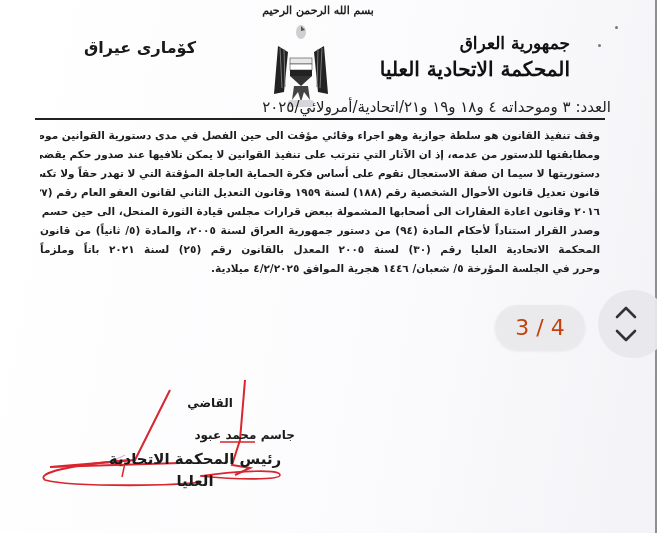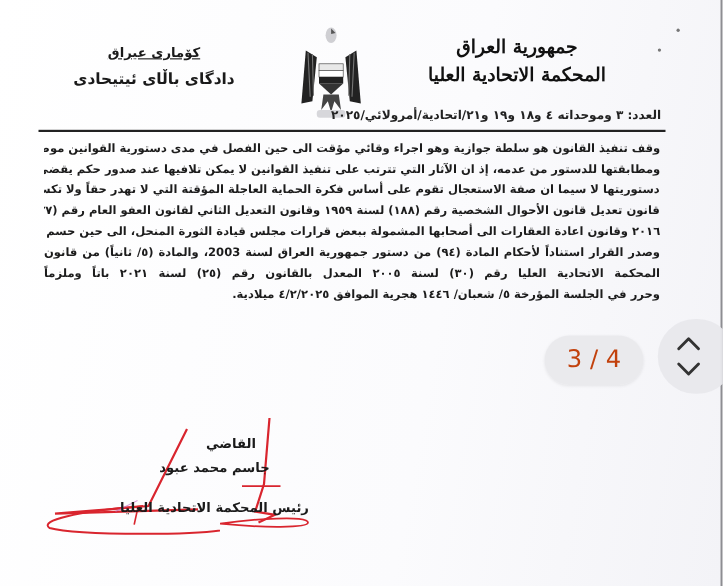--- a/index.html
+++ b/index.html
@@ -15,54 +15,54 @@
   .edge {
     position:absolute; right:0; top:0; width:2px; height:533px; background:#8d8d92;
   }
   .basmala {
     position:absolute; left:248px; top:4px; width:140px; text-align:center;
     font-family:"DejaVu Serif", serif; font-size:11px; font-weight:bold; color:#222;
     direction:rtl;
   }
   .emblem { position:absolute; left:270px; top:22px; width:62px; height:88px; }
   .hdr-right {
-    position:absolute; right:85px; top:30px; width:200px; text-align:center;
+    position:absolute; right:85px; top:30px; width:200px; text-align:right;
     direction:rtl; font-family:"DejaVu Serif", serif; font-weight:bold;
   }
   .hdr-right .l1 { font-size:17px; line-height:26px; color:#111; }
-  .hdr-right .l2 { font-size:17px; line-height:26px; color:#111; }
+  .hdr-right .l2 { font-size:20px; line-height:26px; color:#111; }
   .hdr-left {
     position:absolute; left:50px; top:36px; width:180px; text-align:center;
     direction:rtl; font-weight:bold;
   }
-  .hdr-left .l1 { font-size:12px; line-height:24px;text-decoration:underline; }
+  .hdr-left .l1 { font-size:16px; line-height:24px; }
   .hdr-left .l2 { font-size:14px; line-height:24px; }
   .refno {
-    position:absolute; right:54px; top:98px; width:330px; direction:rtl;
-    font-size:11px; font-weight:bold; color:#222; white-space:nowrap;
+    position:absolute; right:44px; top:98px; width:330px; direction:rtl;
+    font-size:15px; font-weight:normal; color:#222; white-space:nowrap;
   }
   .sep {
     position:absolute; left:35px; top:118px; width:570px; height:2px; background:#222;
   }
   .body {
     position:absolute; left:40px; top:126px; width:560px; direction:rtl;
     text-align:justify; text-align-last:right;
   }
   .line {
     font-size:10.5px; line-height:19px; font-weight:bold; color:#1c1c1c;
     white-space:nowrap; overflow:hidden; text-align:justify; text-align-last:justify;
   }
   .line.last { text-align-last:right; }
   .sig {
     position:absolute; left:95px; top:392px; width:200px; direction:rtl; text-align:center;
     font-weight:bold;
   }
   .sig .title { font-size:12px; line-height:22px; margin-left:30px; }
-  .sig .name { font-size:12px; line-height:22px; margin-top:0; }
-  .sig .role { font-size:12px; line-height:22px; margin-top:14px; }
+  .sig .name { font-size:12px; line-height:22px; margin-top:10px;text-align:right; }
+  .sig .role { font-size:15px; line-height:22px; margin-top:2px; }
   .scribble { position:absolute; left:30px; top:385px; width:170px; height:125px; }
   .pill {
     position:absolute; left:495px; top:305px; width:90px; height:45px; border-radius:23px;
     background:rgba(232,232,236,0.92); display:flex; align-items:center; justify-content:center;
     font-size:22px; color:#c2410c; box-shadow:0 1px 3px rgba(0,0,0,0.08);
   }
   .nav {
     position:absolute; left:598px; top:290px; width:70px; height:68px; border-radius:34px;
     background:rgba(232,232,236,0.95);
   }
@@ -71,20 +71,21 @@
   }
   .nav .up { top:14px; }
   .nav .down { top:38px; }
   .dot { position:absolute; width:3px; height:3px; border-radius:2px; background:#777; }
 </style>
 </head>
 <body>
 
 <div class="page">
 
+  <div class="basmala">بسم الله الرحمن الرحيم</div>
 
   <svg class="emblem" viewBox="0 0 62 88">
     <ellipse cx="31" cy="10" rx="5" ry="7" fill="#cfcfd3"></ellipse>
     <path d="M31 4 l4 4 -4 1z" fill="#555"></path>
     <path d="M8 24 L4 72 L14 70 L18 30 Z" fill="#222"></path>
     <path d="M54 24 L58 72 L48 70 L44 30 Z" fill="#222"></path>
     <path d="M10 26 l2 40 M14 27 l1 38 M52 26 l-2 40 M48 27 l-1 38" stroke="#777" stroke-width="1"></path>
     <rect x="20" y="36" width="22" height="6" fill="#e8e8e8" stroke="#444" stroke-width="0.6"></rect>
     <rect x="20" y="42" width="22" height="6" fill="#fff" stroke="#444" stroke-width="0.6"></rect>
     <rect x="20" y="48" width="22" height="6" fill="#222"></rect>
@@ -93,36 +94,35 @@
     <rect x="18" y="78" width="26" height="7" rx="3" fill="#d7d7db"></rect>
   </svg>
 
   <div class="hdr-right">
     <div class="l1">جمهورية العراق</div>
     <div class="l2">المحكمة الاتحادية العليا</div>
   </div>
 
   <div class="hdr-left">
     <div class="l1">كۆماری عیراق</div>
-    <div class="l2">دادگای باڵای ئیتیحادی</div>
   </div>
 
   <div class="dot" style="left:598px;top:44px;"></div>
   <div class="dot" style="left:615px;top:26px;"></div>
 
   <div class="refno">العدد: ٣ وموحداته ٤ و١٨ و١٩ و٢١/اتحادية/أمرولائي/٢٠٢٥</div>
   <div class="sep"></div>
 
   <div class="body">
     <div class="line">وقف تنفيذ القانون هو سلطة جوازية وهو اجراء وقائي مؤقت الى حين الفصل في مدى دستورية القوانين موضوع الدعاوى</div>
     <div class="line">ومطابقتها للدستور من عدمه، إذ ان الآثار التي تترتب على تنفيذ القوانين لا يمكن تلافيها عند صدور حكم يقضي بعدم</div>
     <div class="line">دستوريتها لا سيما ان صفة الاستعجال تقوم على أساس فكرة الحماية العاجلة المؤقتة التي لا تهدر حقاً ولا تكسبه،</div>
     <div class="line">قانون تعديل قانون الأحوال الشخصية رقم (١٨٨) لسنة ١٩٥٩ وقانون التعديل الثاني لقانون العفو العام رقم (٢٧) لسنة</div>
     <div class="line">٢٠١٦ وقانون اعادة العقارات الى أصحابها المشمولة ببعض قرارات مجلس قيادة الثورة المنحل، الى حين حسم الدعاوى</div>
-    <div class="line">وصدر القرار استناداً لأحكام المادة (٩٤) من دستور جمهورية العراق لسنة 2003، والمادة (٥/ ثانياً) من قانون</div>
+    <div class="line">وصدر القرار استناداً لأحكام المادة (٩٤) من دستور جمهورية العراق لسنة ٢٠٠٥، والمادة (٥/ ثانياً) من قانون</div>
     <div class="line">المحكمة الاتحادية العليا رقم (٣٠) لسنة ٢٠٠٥ المعدل بالقانون رقم (٢٥) لسنة ٢٠٢١ باتاً وملزماً</div>
     <div class="line last">وحرر في الجلسة المؤرخة ٥/ شعبان/ ١٤٤٦ هجرية الموافق ٤/٢/٢٠٢٥ ميلادية.</div>
   </div>
 
   <svg class="scribble" viewBox="0 0 170 125">
     <path d="M140 5 L105 75 L20 82 L150 78" fill="none" stroke="#d9252e" stroke-width="2"></path>
     <path d="M100 75 C 40 80, 5 88, 15 95 C 40 102, 160 102, 180 95" fill="none" stroke="#d9252e" stroke-width="1.8"></path>
     <path d="M95 78 L92 92" stroke="#d9252e" stroke-width="1.5"></path>
     <path d="M95 70 L75 80" stroke="#c060c0" stroke-width="1" opacity="0.6"></path>
   </svg>

